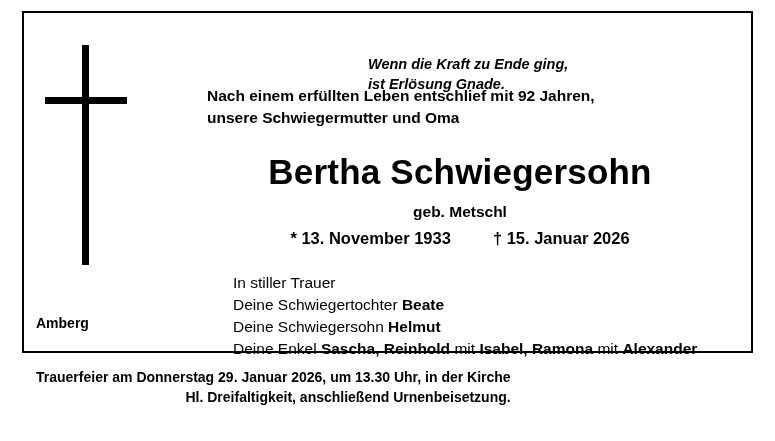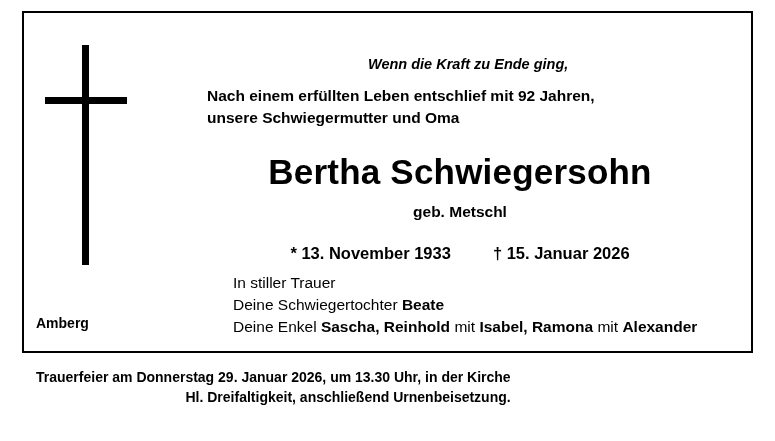--- a/index.html
+++ b/index.html
@@ -104,21 +104,21 @@
     top: 203px;
     width: 560px;
     text-align: center;
     font-size: 15.5px;
     font-weight: bold;
   }
 
   .dates {
     position: absolute;
     left: 180px;
-    top: 244px;
+    top: 229px;
     width: 560px;
     text-align: center;
     font-size: 16.5px;
     font-weight: bold;
   }
   .dates .gap {
     display: inline-block;
     width: 42px;
   }
 
@@ -166,39 +166,41 @@
   <div class="frame"></div>
 
   <div class="cross">
     <div class="vbar"></div>
     <div class="hbar"></div>
   </div>
 
   <div class="motto-wrap">
     <div class="motto">
       <div>Wenn die Kraft zu Ende ging,</div>
+      <div>ist Erlösung Gnade.</div>
     </div>
   </div>
 
   <div class="intro">
     <div>Nach einem erfüllten Leben entschlief mit 92 Jahren,</div>
     <div>unsere Schwiegermutter und Oma</div>
   </div>
 
   <div class="name">Bertha Schwiegersohn</div>
 
   <div class="maiden">geb. Metschl</div>
 
   <div class="dates">
     <span>* 13. November 1933</span><span class="gap"></span><span>† 15. Januar 2026</span>
   </div>
 
   <div class="mourners">
     <div class="row light">In stiller Trauer</div>
     <div class="row"><span class="light">Deine Schwiegertochter </span><span>Beate</span></div>
+    <div class="row"><span class="light">Deine Schwiegersohn </span><span>Helmut</span></div>
     <div class="row"><span class="light">Deine Enkel </span><span>Sascha, Reinhold</span><span class="light"> mit </span><span>Isabel, Ramona</span><span class="light"> mit </span><span>Alexander</span></div>
   </div>
 
   <div class="place">Amberg</div>
 
   <div class="footer">
     <div>Trauerfeier am Donnerstag 29. Januar 2026, um 13.30 Uhr, in der Kirche</div>
     <div>Hl. Dreifaltigkeit, anschließend Urnenbeisetzung.</div>
   </div>
 

